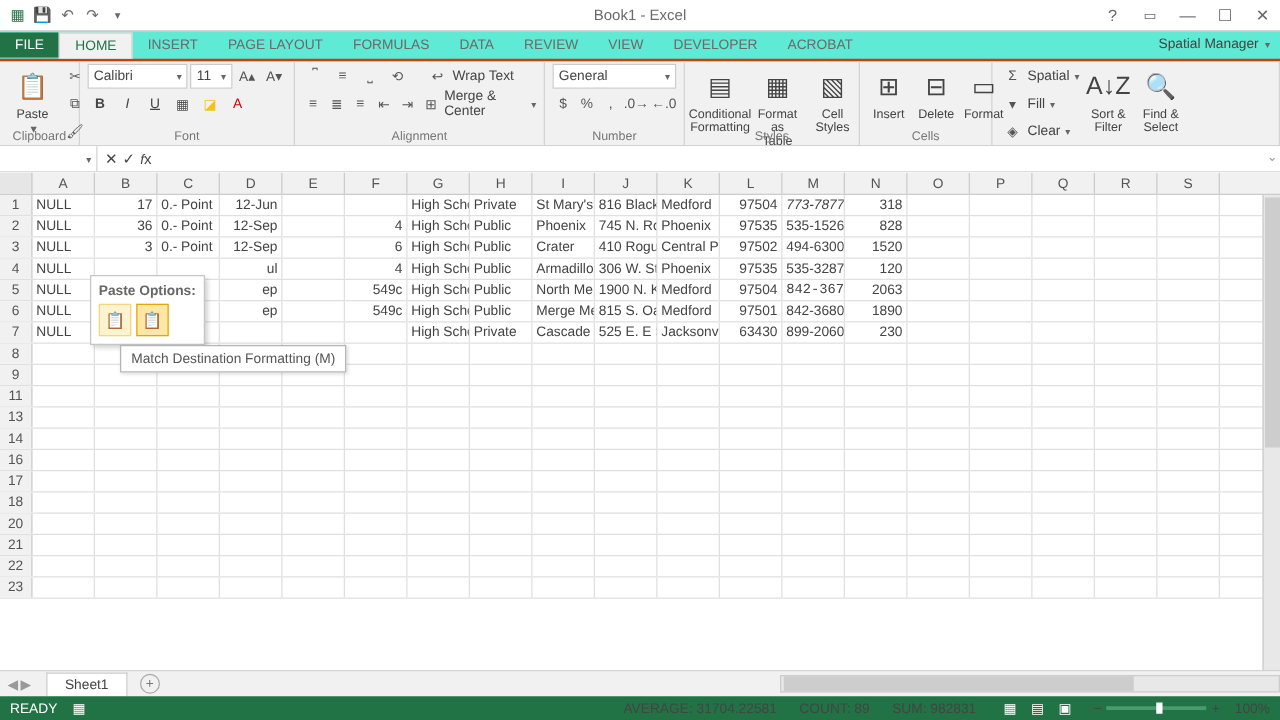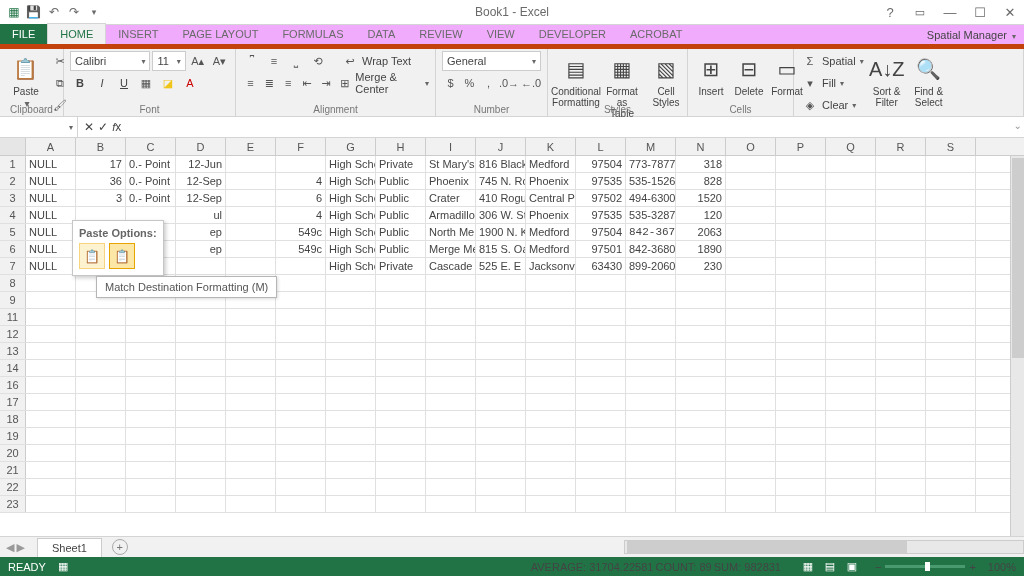--- a/index.html
+++ b/index.html
@@ -3,21 +3,21 @@
 <meta charset="utf-8">
 <style>
 *{margin:0;padding:0;box-sizing:border-box;font-family:"Segoe UI",Tahoma,sans-serif;font-size:11px;color:#444}
 body{width:1024px;height:576px;background:#fff;overflow:hidden;position:relative}
 .titlebar{height:25px;background:#fff;border-bottom:1px solid #d4d4d4;display:flex;align-items:center;position:relative}
 .qat{display:flex;gap:4px;padding-left:6px;align-items:center}
 .qat .ico{width:16px;height:16px;display:flex;align-items:center;justify-content:center;font-size:12px;color:#6a6a6a}
 .title{position:absolute;left:50%;transform:translateX(-50%);color:#6a6a6a;font-size:12px}
 .winbtns{position:absolute;right:0;display:flex;gap:2px;align-items:center;height:100%}
 .winbtns div{width:28px;height:20px;display:flex;align-items:center;justify-content:center;color:#6a6a6a;font-size:13px}
-.tabs{height:24px;background:#f0abfc;display:flex;align-items:flex-end;border-bottom:5px solid #c2410c;position:relative}
+.tabs{height:24px;background:#5eead4;display:flex;align-items:center;border-bottom:2px solid #c2410c;position:relative}
 .tab{padding:4px 12px;font-size:11px;color:#6a6a6a;cursor:pointer;text-transform:uppercase}
 .tab.file{background:#217346;color:#fff}
 .tab.active{background:#f1f1f1;border:1px solid #d4d4d4;border-bottom:none;color:#217346}
 .tabs .right{position:absolute;right:8px;top:4px;color:#6a6a6a;font-size:11px}
 .ribbon{height:68px;background:#f1f1f1;border-bottom:1px solid #d4d4d4;display:flex}
 .group{border-right:1px solid #d4d4d4;padding:2px 6px 0 6px;position:relative;display:flex;flex-direction:column}
 .group .body{flex:1;display:flex;gap:4px;align-items:flex-start}
 .group .label{position:absolute;bottom:1px;left:0;right:0;text-align:center;font-size:10px;color:#777}
 .bigbtn{display:flex;flex-direction:column;align-items:center;gap:1px;padding:2px 4px;width:44px}
 .bigbtn .ic{width:32px;height:32px;display:flex;align-items:center;justify-content:center;font-size:20px}
@@ -41,21 +41,21 @@
 .cell.r{text-align:right}
 .sheetbar{position:absolute;bottom:19px;left:0;right:0;height:21px;background:#f1f1f1;border-top:1px solid #d4d4d4;display:flex;align-items:center}
 .sheetbar .nav{display:flex;gap:2px;padding:0 6px}
 .sheetbar .nav span{color:#999;font-size:11px}
 .sheettab{padding:3px 14px;background:#fff;border:1px solid #ccc;border-bottom:none;font-size:11px;margin-left:6px}
 .sheetbar .plus{margin-left:10px;width:16px;height:16px;border:1px solid #aaa;border-radius:50%;display:flex;align-items:center;justify-content:center;font-size:11px;color:#777}
 .hscroll{margin-left:auto;width:400px;height:14px;display:flex;align-items:center;background:#e8e8e8;border:1px solid #ccc}
 .hscroll .thumb{width:280px;height:12px;background:#cdcdcd;margin-left:2px}
 .statusbar{position:absolute;bottom:0;left:0;right:0;height:19px;background:#217346;display:flex;align-items:center;color:#fff;font-size:11px;padding:0 8px}
 .statusbar>div{color:#fff}
-.statusbar .stats{margin-left:auto;display:flex;gap:2px}
+.statusbar .stats{margin-left:auto;display:flex;gap:18px}
 .statusbar .views{display:flex;gap:4px;margin-left:18px}
 .statusbar .views span{width:18px;text-align:center;color:#fff}
 .statusbar .zoom{display:flex;align-items:center;gap:4px;margin-left:14px}
 .zoomslider{width:80px;height:3px;background:#4a9a70;position:relative}
 .zoomslider::after{content:"";position:absolute;left:50%;top:-3px;width:5px;height:9px;background:#fff}
 .pastepopup{position:absolute;top:220px;left:72px;background:#fff;border:1px solid #c6c6c6;box-shadow:2px 2px 4px rgba(0,0,0,.2);padding:6px;z-index:10}
 .pastepopup .ttl{font-size:11px;color:#666;margin-bottom:4px;font-weight:bold}
 .pastepopup .opts{display:flex;gap:4px}
 .pastepopup .opt{width:26px;height:26px;border:1px solid #f7d57e;background:#fdf3d0;display:flex;align-items:center;justify-content:center;font-size:13px}
 .pastepopup .opt.hover{border:1px solid #e6a500;background:#fde7a6}
@@ -312,21 +312,21 @@
         <div class="cell" style="width: 50px;">0.- Point</div>
         <div class="cell r" style="width: 50px;">12-Jun</div>
         <div class="cell" style="width: 50px;"></div>
         <div class="cell r" style="width: 50px;"></div>
         <div class="cell" style="width: 50px;">High Scho</div>
         <div class="cell" style="width: 50px;">Private</div>
         <div class="cell" style="width: 50px;">St Mary's</div>
         <div class="cell" style="width: 50px;">816 Black</div>
         <div class="cell" style="width: 50px;">Medford</div>
         <div class="cell r" style="width: 50px;">97504</div>
-        <div class="cell r" style="width: 50px;">773-7877</div>
+        <div class="cell r" style="width: 50px; font-style: italic;">773-7877</div>
         <div class="cell r" style="width: 50px;">318</div>
         <div class="cell" style="width: 50px;"></div>
         <div class="cell" style="width: 50px;"></div>
         <div class="cell" style="width: 50px;"></div>
         <div class="cell" style="width: 50px;"></div>
         <div class="cell" style="width: 50px;"></div>
       </div>
       <div class="row">
         <div class="rh">2</div>
         <div class="cell" style="width: 50px;">NULL</div>
@@ -519,42 +519,20 @@
         <div class="cell r" style="width: 50px;"></div>
         <div class="cell r" style="width: 50px;"></div>
         <div class="cell r" style="width: 50px;"></div>
         <div class="cell" style="width: 50px;"></div>
         <div class="cell" style="width: 50px;"></div>
         <div class="cell" style="width: 50px;"></div>
         <div class="cell" style="width: 50px;"></div>
         <div class="cell" style="width: 50px;"></div>
       </div>
       <div class="row">
-        <div class="rh">12</div>
-        <div class="cell" style="width: 50px;"></div>
-        <div class="cell r" style="width: 50px;"></div>
-        <div class="cell" style="width: 50px;"></div>
-        <div class="cell r" style="width: 50px;"></div>
-        <div class="cell" style="width: 50px;"></div>
-        <div class="cell r" style="width: 50px;"></div>
-        <div class="cell" style="width: 50px;"></div>
-        <div class="cell" style="width: 50px;"></div>
-        <div class="cell" style="width: 50px;"></div>
-        <div class="cell" style="width: 50px;"></div>
-        <div class="cell" style="width: 50px;"></div>
-        <div class="cell r" style="width: 50px;"></div>
-        <div class="cell r" style="width: 50px;"></div>
-        <div class="cell r" style="width: 50px;"></div>
-        <div class="cell" style="width: 50px;"></div>
-        <div class="cell" style="width: 50px;"></div>
-        <div class="cell" style="width: 50px;"></div>
-        <div class="cell" style="width: 50px;"></div>
-        <div class="cell" style="width: 50px;"></div>
-      </div>
-      <div class="row">
         <div class="rh">13</div>
         <div class="cell" style="width: 50px;"></div>
         <div class="cell r" style="width: 50px;"></div>
         <div class="cell" style="width: 50px;"></div>
         <div class="cell r" style="width: 50px;"></div>
         <div class="cell" style="width: 50px;"></div>
         <div class="cell r" style="width: 50px;"></div>
         <div class="cell" style="width: 50px;"></div>
         <div class="cell" style="width: 50px;"></div>
         <div class="cell" style="width: 50px;"></div>
@@ -630,42 +608,20 @@
         <div class="cell r" style="width: 50px;"></div>
         <div class="cell r" style="width: 50px;"></div>
         <div class="cell" style="width: 50px;"></div>
         <div class="cell" style="width: 50px;"></div>
         <div class="cell" style="width: 50px;"></div>
         <div class="cell" style="width: 50px;"></div>
         <div class="cell" style="width: 50px;"></div>
       </div>
       <div class="row">
         <div class="rh">18</div>
-        <div class="cell" style="width: 50px;"></div>
-        <div class="cell r" style="width: 50px;"></div>
-        <div class="cell" style="width: 50px;"></div>
-        <div class="cell r" style="width: 50px;"></div>
-        <div class="cell" style="width: 50px;"></div>
-        <div class="cell r" style="width: 50px;"></div>
-        <div class="cell" style="width: 50px;"></div>
-        <div class="cell" style="width: 50px;"></div>
-        <div class="cell" style="width: 50px;"></div>
-        <div class="cell" style="width: 50px;"></div>
-        <div class="cell" style="width: 50px;"></div>
-        <div class="cell r" style="width: 50px;"></div>
-        <div class="cell r" style="width: 50px;"></div>
-        <div class="cell r" style="width: 50px;"></div>
-        <div class="cell" style="width: 50px;"></div>
-        <div class="cell" style="width: 50px;"></div>
-        <div class="cell" style="width: 50px;"></div>
-        <div class="cell" style="width: 50px;"></div>
-        <div class="cell" style="width: 50px;"></div>
-      </div>
-      <div class="row">
-        <div class="rh">19</div>
         <div class="cell" style="width: 50px;"></div>
         <div class="cell r" style="width: 50px;"></div>
         <div class="cell" style="width: 50px;"></div>
         <div class="cell r" style="width: 50px;"></div>
         <div class="cell" style="width: 50px;"></div>
         <div class="cell r" style="width: 50px;"></div>
         <div class="cell" style="width: 50px;"></div>
         <div class="cell" style="width: 50px;"></div>
         <div class="cell" style="width: 50px;"></div>
         <div class="cell" style="width: 50px;"></div>

